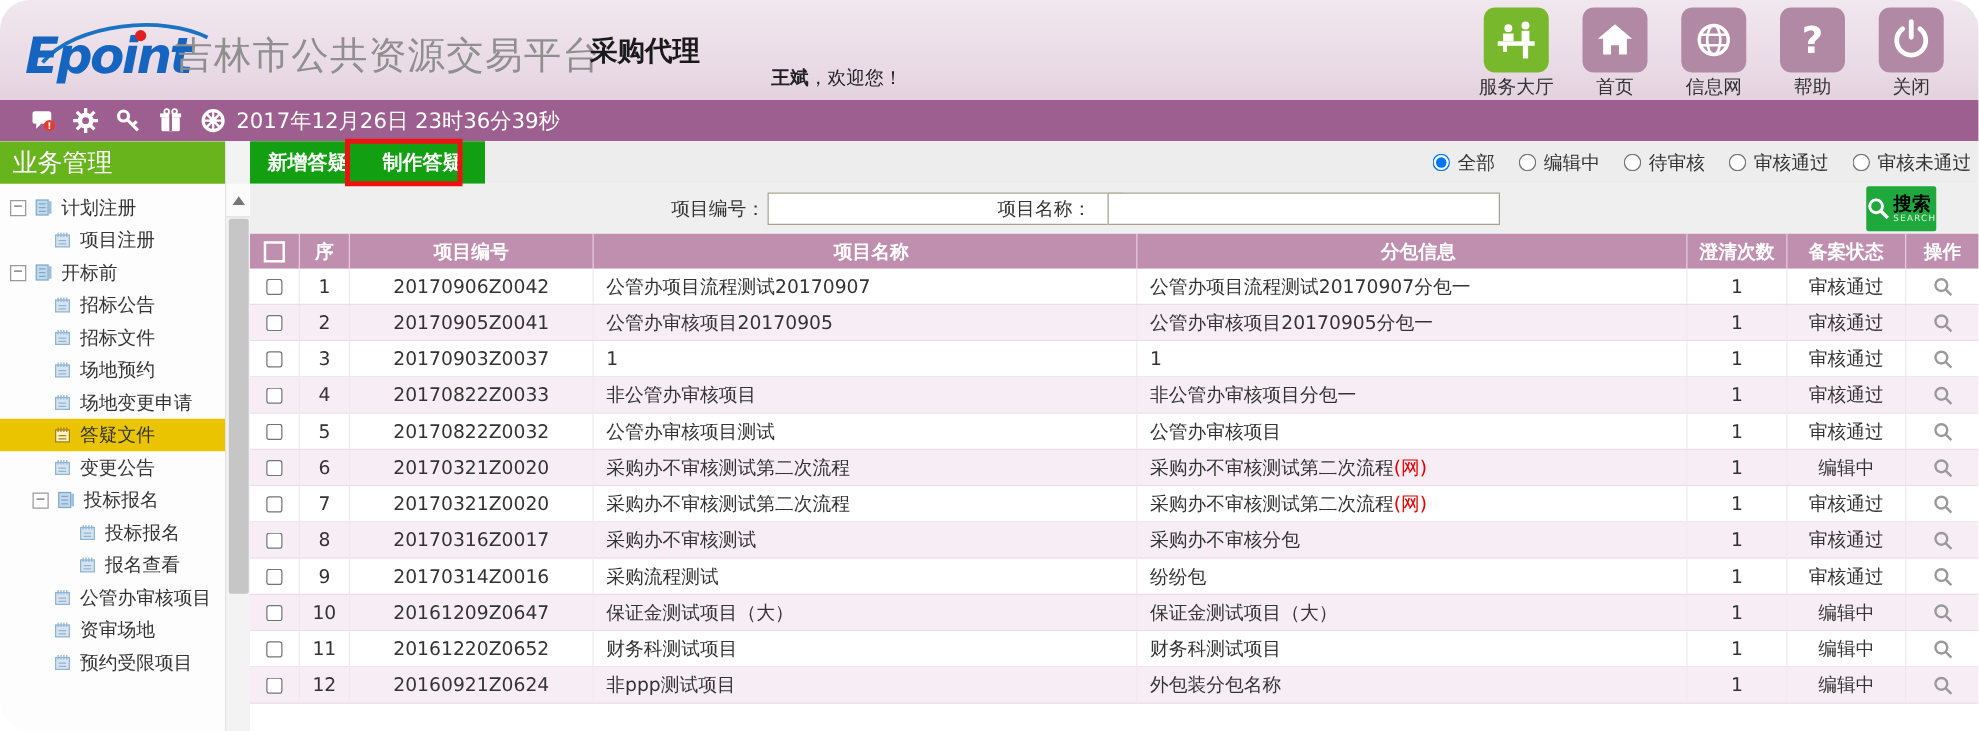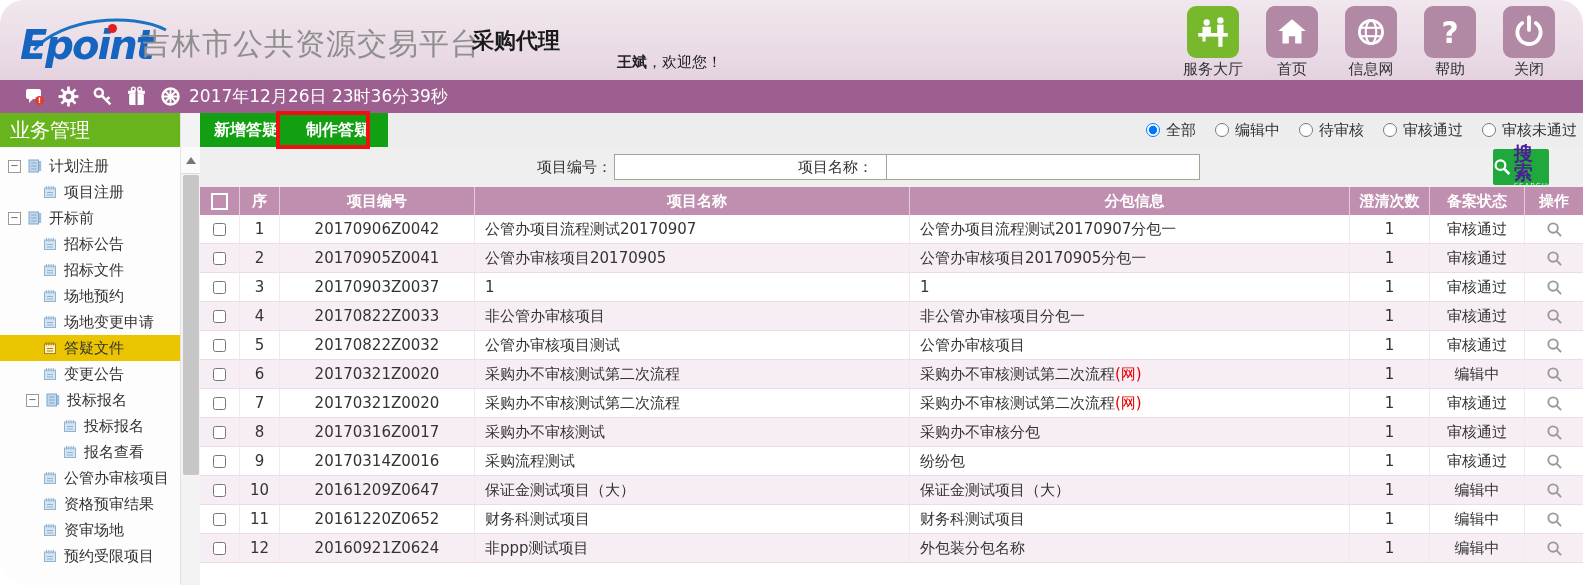--- a/index.html
+++ b/index.html
@@ -69,21 +69,21 @@
   .s-label{position:absolute;top:11px;font-size:15px;color:#333;}
   .lbl-code{left:330px;width:82px;text-align:right;}
   .lbl-name{left:598px;width:84px;text-align:left;}
   .s-input{position:absolute;top:7px;height:24px;border:1px solid #a9a193;background:#fff;font-size:14px;padding:0 4px;}
   .in-code{left:414px;width:274px;}
   .in-name{left:686px;width:304px;}
   .search-btn{position:absolute;left:1293px;top:2px;width:56px;height:36px;background:#1fa83c;border-radius:2px;
               display:flex;align-items:center;justify-content:center;gap:2px;cursor:pointer;}
   .search-btn svg{width:20px;height:20px;}
   .sb-txt{display:flex;flex-direction:column;align-items:flex-start;line-height:1;}
-  .sb-main{color:#4c1d95;font-size:19px;font-weight:bold;}
+  .sb-main{color:#000000;font-size:15px;font-weight:bold;}
   .sb-sub{color:#d9f2de;font-size:7px;letter-spacing:1px;margin-top:1px;}
 
   
   .table{position:absolute;left:0;top:74px;width:1383px;}
   .thead{display:flex;height:28px;background:#c08fb0;color:#fff;font-weight:bold;font-size:15px;align-items:center;}
   .thead .cell{border-right:1px solid rgba(255,255,255,.55);display:flex;align-items:center;justify-content:center;height:100%;box-sizing:border-box;}
   .thead .cell:last-child{border-right:none;}
   .trow{display:flex;height:29px;align-items:center;border-bottom:1px solid #eddbe7;background:#fff;box-sizing:border-box;}
   .trow.alt{background:#f7eef5;}
   .cell{box-sizing:border-box;overflow:hidden;white-space:nowrap;font-size:15px;}
@@ -409,34 +409,20 @@
             <rect x="2.5" y="4" width="11" height="9.5" fill="#d6e4f0" stroke="#8fb4d4"></rect>
             <g stroke="#8fb4d4">
               <line x1="4.5" y1="2" x2="4.5" y2="5.5"></line>
               <line x1="6.8" y1="2" x2="6.8" y2="5.5"></line>
               <line x1="9.1" y1="2" x2="9.1" y2="5.5"></line>
               <line x1="11.4" y1="2" x2="11.4" y2="5.5"></line>
               <line x1="4.8" y1="8.5" x2="11" y2="8.5"></line>
               <line x1="4.8" y1="11" x2="11" y2="11"></line>
             </g>
           </svg>
-          <span class="tree-label">资格预审结果</span>
-        </div>
-        <div class="tree-item lvl1">
-          <svg class="tree-ico" viewBox="0 0 16 16">
-            <rect x="2.5" y="4" width="11" height="9.5" fill="#d6e4f0" stroke="#8fb4d4"></rect>
-            <g stroke="#8fb4d4">
-              <line x1="4.5" y1="2" x2="4.5" y2="5.5"></line>
-              <line x1="6.8" y1="2" x2="6.8" y2="5.5"></line>
-              <line x1="9.1" y1="2" x2="9.1" y2="5.5"></line>
-              <line x1="11.4" y1="2" x2="11.4" y2="5.5"></line>
-              <line x1="4.8" y1="8.5" x2="11" y2="8.5"></line>
-              <line x1="4.8" y1="11" x2="11" y2="11"></line>
-            </g>
-          </svg>
           <span class="tree-label">资审场地</span>
         </div>
         <div class="tree-item lvl1">
           <svg class="tree-ico" viewBox="0 0 16 16">
             <rect x="2.5" y="4" width="11" height="9.5" fill="#d6e4f0" stroke="#8fb4d4"></rect>
             <g stroke="#8fb4d4">
               <line x1="4.5" y1="2" x2="4.5" y2="5.5"></line>
               <line x1="6.8" y1="2" x2="6.8" y2="5.5"></line>
               <line x1="9.1" y1="2" x2="9.1" y2="5.5"></line>
               <line x1="11.4" y1="2" x2="11.4" y2="5.5"></line>

